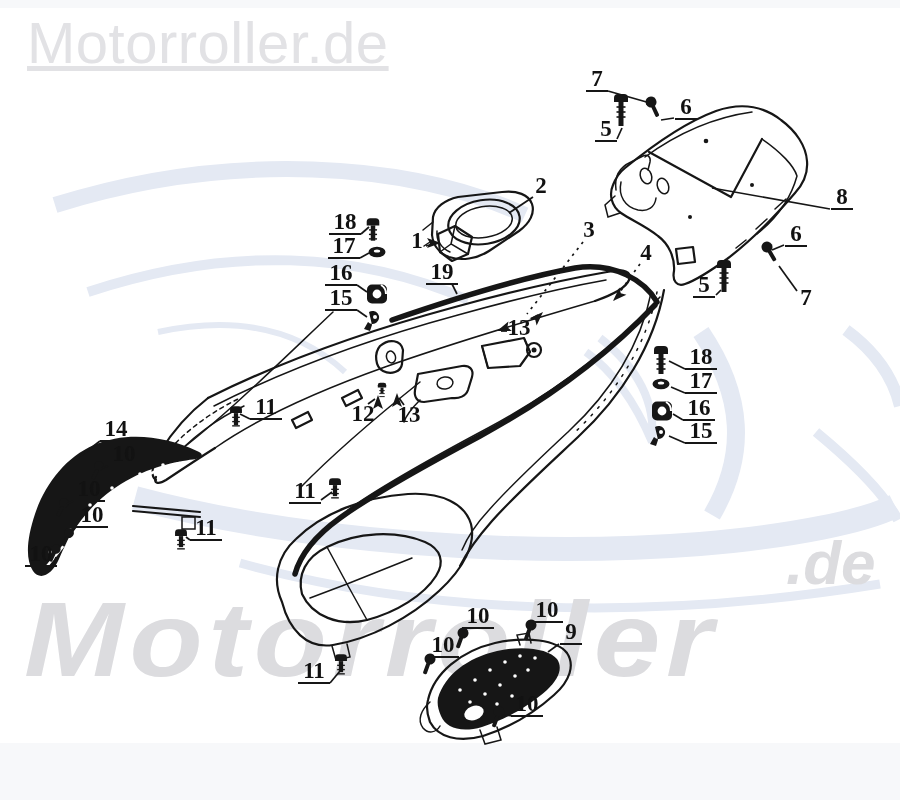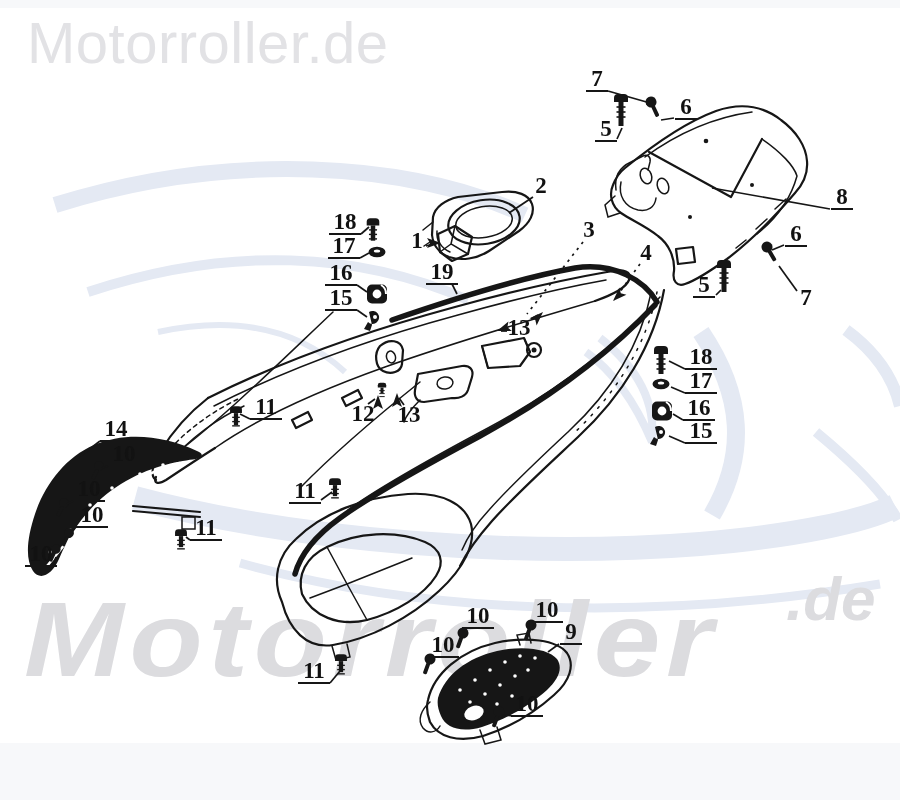--- a/index.html
+++ b/index.html
@@ -3,28 +3,28 @@
 <meta charset="utf-8">
 <style>
   html,body{margin:0;padding:0;background:#fff;}
   .stage{position:relative;width:900px;height:800px;background:#ffffff;overflow:hidden;
          font-family:"Liberation Sans","DejaVu Sans",sans-serif;}
   .band{position:absolute;left:0;width:900px;background:#f7f8fa;}
   .band.top{top:0;height:8px;}
   .band.bottom{top:743px;height:57px;}
   .logo{position:absolute;left:27px;top:10px;
         font:500 58px/1.15 "Liberation Sans","DejaVu Sans",sans-serif;
-        color:#e2e2e5;letter-spacing:0.5px;white-space:nowrap;}
+        color:#e2e2e5;letter-spacing:0.5px;white-space:nowrap;text-decoration:underline;}
   .wm-word{position:absolute;left:24px;top:586px;
         font:700 italic 106px/1 "Liberation Sans","DejaVu Sans",sans-serif;
         color:#dcdcdf;letter-spacing:5px;transform:scaleX(1.13);transform-origin:left center;
         white-space:nowrap;}
   .wm-de{position:absolute;left:786px;top:532px;
         font:700 italic 62px/1 "Liberation Sans","DejaVu Sans",sans-serif;
-        color:#dcdcdf;white-space:nowrap;margin-top:36px;}
+        color:#dcdcdf;white-space:nowrap;}
   svg.diagram{position:absolute;left:0;top:0;}
   .callout{font:600 23px "Liberation Serif","DejaVu Serif",serif;fill:#121212;text-anchor:middle;}
   .ln{stroke:#161616;stroke-width:2.2;fill:none;stroke-linecap:round;stroke-linejoin:round;}
   .thin{stroke:#161616;stroke-width:1.5;fill:none;stroke-linecap:round;}
   .thick{stroke:#161616;stroke-width:5.5;fill:none;stroke-linecap:round;}
   .blk{fill:#161616;stroke:none;}
 </style>
 </head>
 <body>
 

